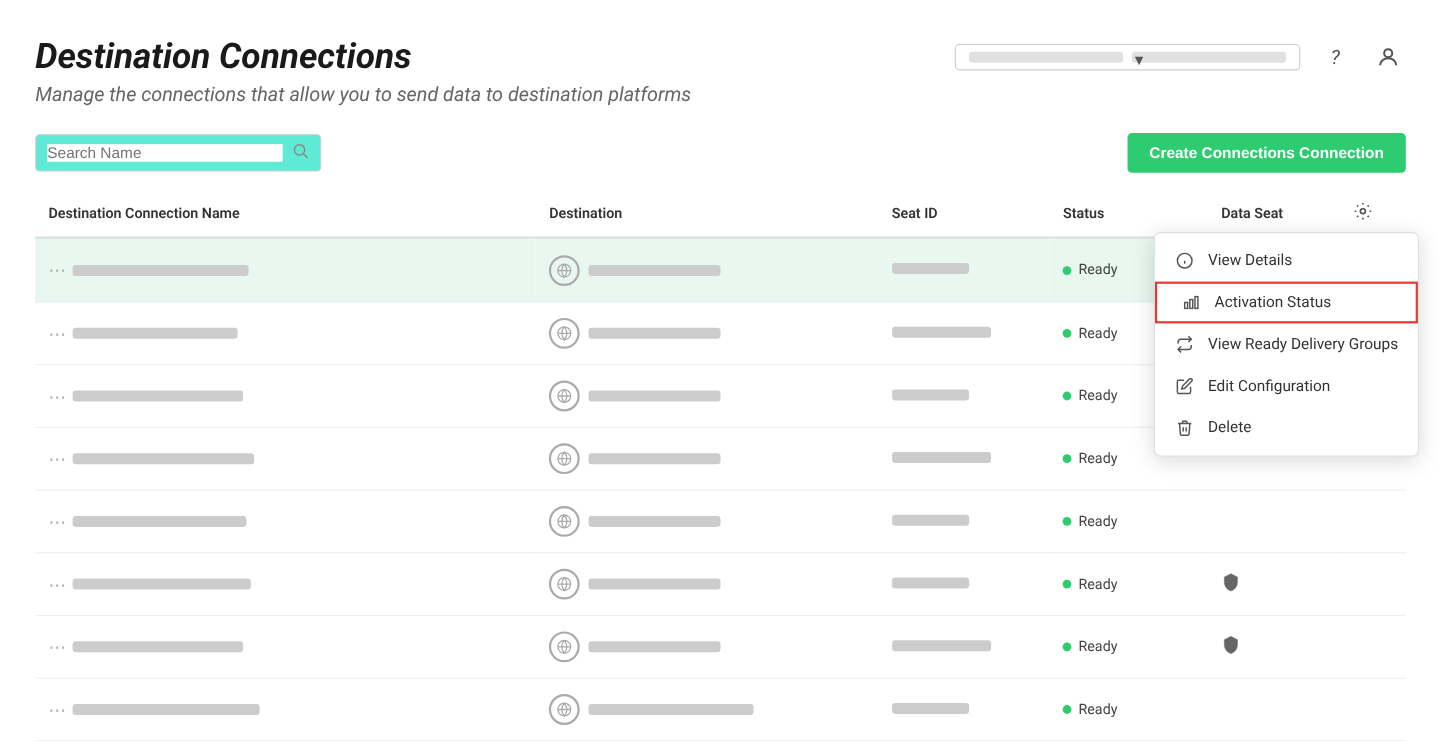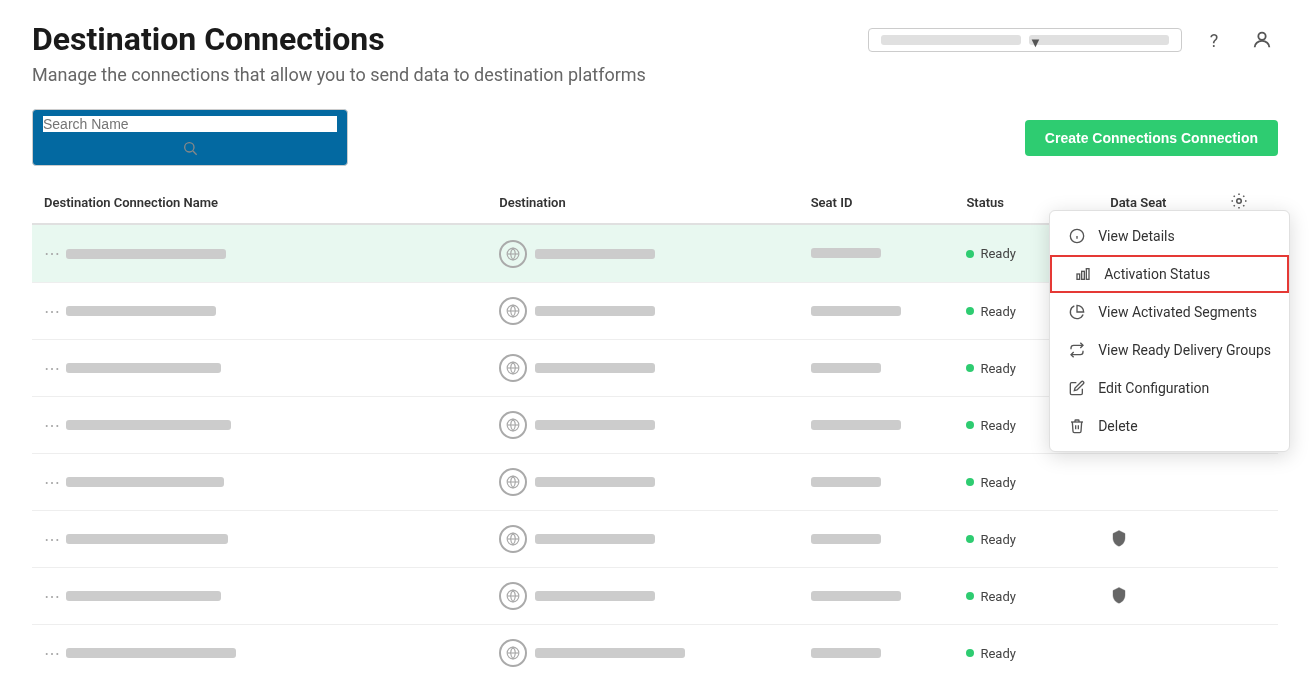--- a/index.html
+++ b/index.html
@@ -1,27 +1,27 @@
 <!DOCTYPE html>
 <html><head>
   <meta charset="utf-8">
   <style>
     * { box-sizing: border-box; margin: 0; padding: 0; }
     body { font-family: -apple-system, BlinkMacSystemFont, 'Segoe UI', Roboto, sans-serif; background: #fff; color: #333; font-size: 14px; }
 
-    .header { padding: 20px 32px 8px; display: flex; align-items: flex-start; justify-content: space-between; }
+    .header { padding: 32px 32px 8px; display: flex; align-items: flex-start; justify-content: space-between; font-style: italic; }
     .header-left h1 { font-size: 32px; font-weight: 700; color: #1a1a1a; margin-bottom: 6px; }
     .header-left p { font-size: 18px; color: #666; }
     .header-right { display: flex; align-items: center; gap: 16px; margin-top: 4px; }
     .org-select { display: flex; align-items: center; gap: 8px; border: 1px solid #ccc; border-radius: 4px; padding: 6px 12px; font-size: 13px; color: #555; background: #fff; cursor: pointer; min-width: 200px; }
     .org-select span { flex: 1; background: #e0e0e0; height: 10px; border-radius: 3px; display: inline-block; width: 140px; }
     .header-icon { width: 32px; height: 32px; display: flex; align-items: center; justify-content: center; cursor: pointer; color: #555; font-size: 18px; }
 
     .toolbar { padding: 16px 32px; display: flex; align-items: center; justify-content: space-between; }
-    .search-box { display: flex; align-items: center; border: 1px solid #ccc; border-radius: 4px; padding: 6px 10px; gap: 8px; width: 316px; background: #0369a1; flex-direction: column; }
+    .search-box { display: flex; align-items: center; border: 1px solid #ccc; border-radius: 4px; padding: 6px 10px; gap: 8px; width: 260px; background: #5eead4; }
     .search-box input { border: none; outline: none; font-size: 14px; color: #888; width: 100%; }
     .search-icon { color: #888; font-size: 14px; }
     .create-btn { background: #2ecc71; color: #fff; border: none; border-radius: 4px; padding: 10px 20px; font-size: 14px; font-weight: 600; cursor: pointer; }
 
     .table-container { padding: 0 32px; position: relative; }
     table { width: 100%; border-collapse: collapse; }
     thead tr { border-bottom: 2px solid #e0e0e0; }
     thead th { text-align: left; padding: 10px 12px; font-size: 13px; font-weight: 600; color: #333; }
     thead th:last-child { width: 40px; }
     .settings-icon { color: #555; font-size: 16px; cursor: pointer; }
@@ -39,21 +39,21 @@
     .status-dot { width: 8px; height: 8px; border-radius: 50%; background: #2ecc71; }
     .shield-icon { color: #666; font-size: 16px; }
     .more-btn { background: none; border: none; cursor: pointer; font-size: 18px; color: #555; letter-spacing: 2px; padding: 4px 8px; }
 
     .name-col { display: flex; align-items: center; gap: 8px; }
     .dest-col { display: flex; align-items: center; }
 
     
     .context-menu {
       position: absolute;
-      top: 28px;
+      top: 38px;
       right: 20px;
       background: #fff;
       border: 1px solid #e0e0e0;
       border-radius: 6px;
       box-shadow: 0 4px 20px rgba(0,0,0,0.15);
       z-index: 100;
       min-width: 220px;
       padding: 6px 0;
     }
     .context-menu-item {
@@ -439,29 +439,20 @@
             <rect x="3" y="12" width="4" height="8"></rect>
             <rect x="10" y="8" width="4" height="12"></rect>
             <rect x="17" y="4" width="4" height="16"></rect>
           </svg>
       </span>
       <span>Activation Status</span>
     </div>
     <div class="context-menu-item">
       <span class="menu-icon">
         <svg width="16" height="16" viewBox="0 0 24 24" fill="none" stroke="currentColor" stroke-width="2">
-            <path d="M21.21 15.89A10 10 0 1 1 8 2.83"></path>
-            <path d="M22 12A10 10 0 0 0 12 2v10z"></path>
-          </svg>
-      </span>
-      <span>View Activated Segments</span>
-    </div>
-    <div class="context-menu-item">
-      <span class="menu-icon">
-        <svg width="16" height="16" viewBox="0 0 24 24" fill="none" stroke="currentColor" stroke-width="2">
             <polyline points="17 1 21 5 17 9"></polyline>
             <path d="M3 11V9a4 4 0 0 1 4-4h14"></path>
             <polyline points="7 23 3 19 7 15"></polyline>
             <path d="M21 13v2a4 4 0 0 1-4 4H3"></path>
           </svg>
       </span>
       <span>View Ready Delivery Groups</span>
     </div>
     <div class="context-menu-item">
       <span class="menu-icon">

